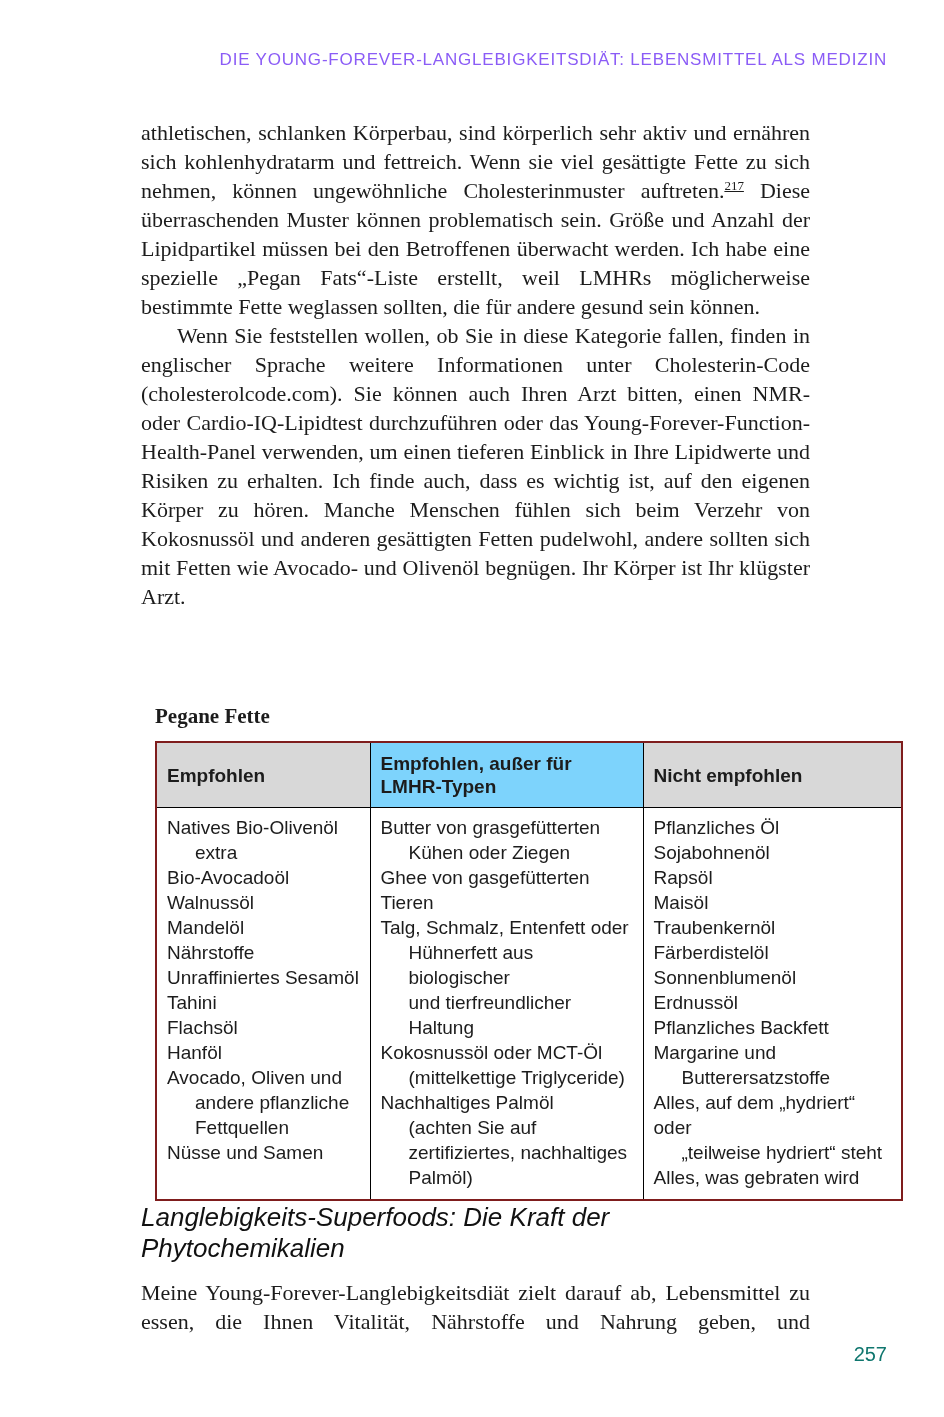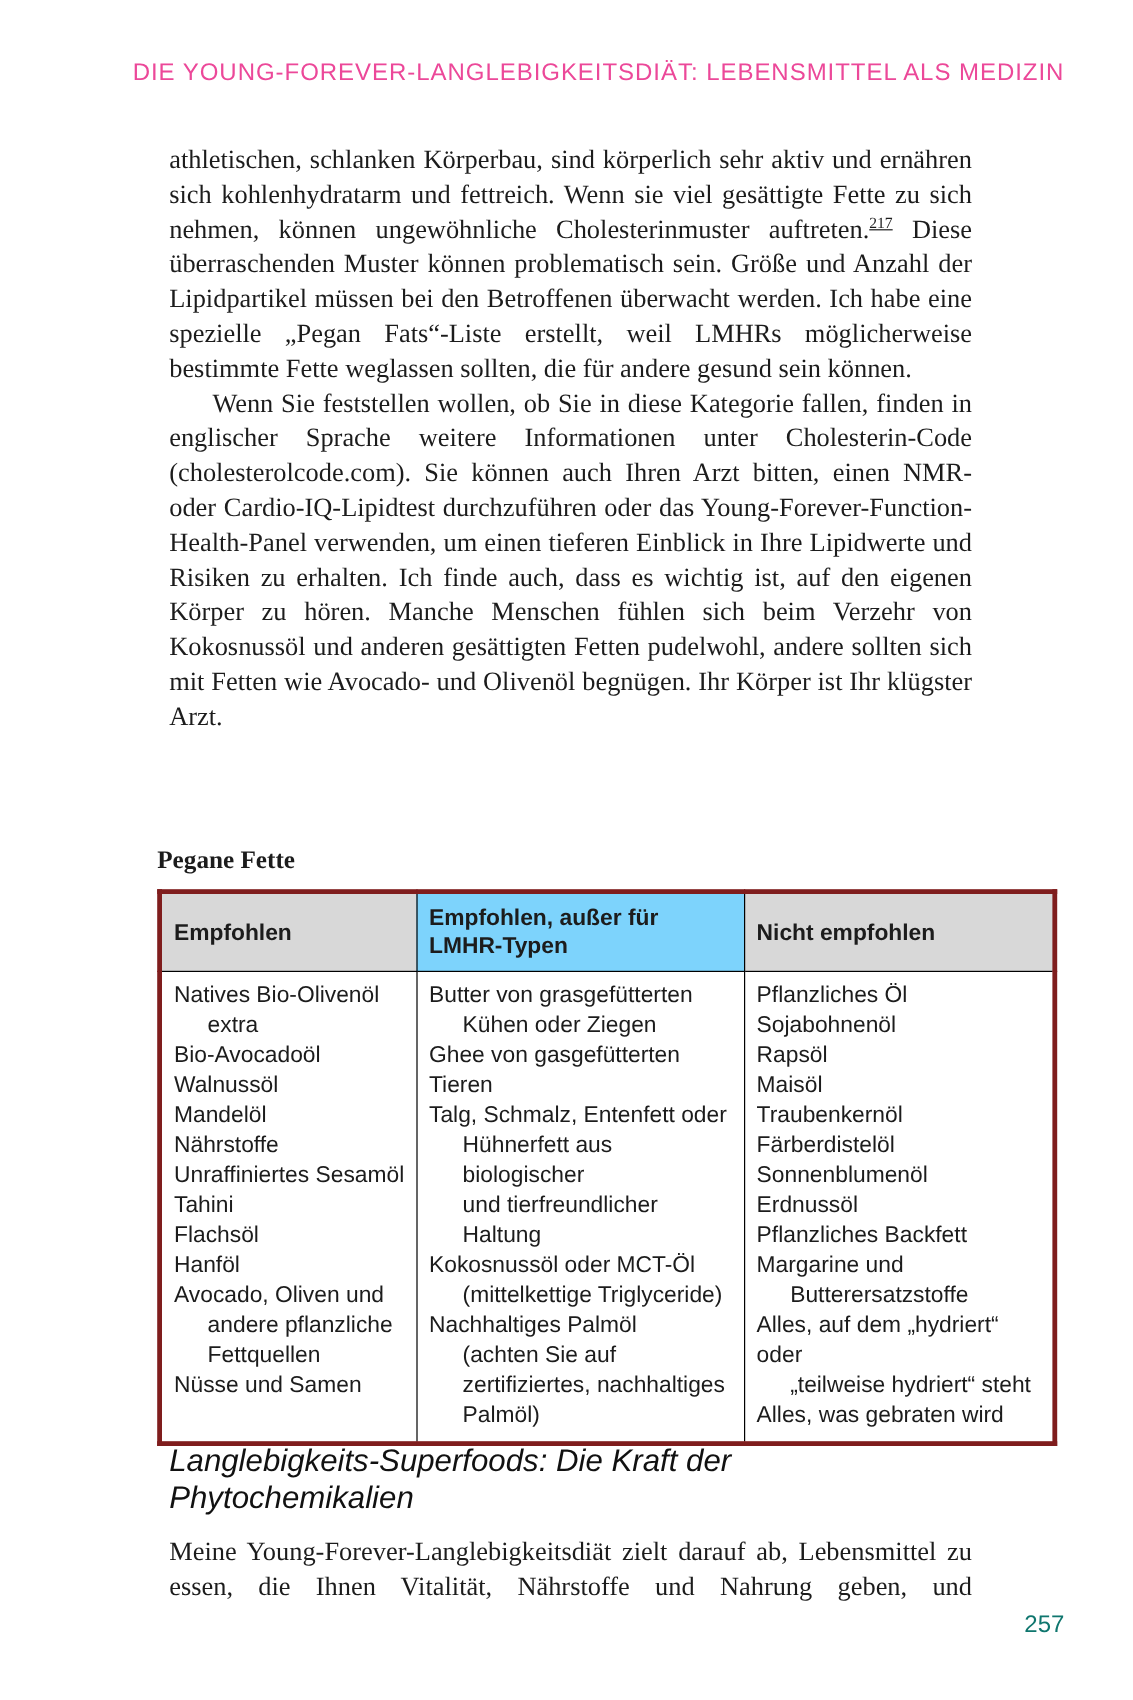--- a/index.html
+++ b/index.html
@@ -10,61 +10,61 @@
     background: #ffffff;
     font-family: "Liberation Serif", serif;
     color: #1c1c1c;
     overflow: hidden;
   }
   .running-header {
     position: absolute;
     top: 50px;
     right: 57px;
     font-family: "Liberation Sans", sans-serif;
-    font-size: 20px;
+    font-size: 17px;
     letter-spacing: 0.8px;
-    color: #ec4899;
+    color: #8b5cf6;
     white-space: nowrap;
   }
   .text-block {
     position: absolute;
     left: 141px;
     top: 118px;
     width: 669px;
   }
   .text-block p {
     margin: 0;
     font-size: 22px;
     line-height: 29px;
     text-align: justify;
   }
   .text-block p.indent-first { text-indent: 36px; }
   sup.fnref { font-size: 13px; line-height: 0; text-decoration: underline; }
   .table-block {
     position: absolute;
-    left: 131px;
+    left: 155px;
     top: 704px;
     width: 746px;
   }
   .table-caption {
     font-family: "Liberation Serif", serif;
     font-weight: bold;
     font-size: 21px;
     margin: 0 0 12px 0;
   }
   table.pegan {
     border-collapse: collapse;
     width: 746px;
     table-layout: fixed;
   }
   table.pegan th, table.pegan td {
     border: 1px solid #000000;
     vertical-align: top;
   }
-  table.pegan { border: 4px solid #7f1d1d; }
+  table.pegan { border: 2px solid #7f1d1d; }
   table.pegan th {
     font-family: "Liberation Sans", sans-serif;
     font-weight: bold;
     font-size: 19px;
     line-height: 23px;
     text-align: left;
     padding: 9px 10px 9px 10px;
     vertical-align: middle;
   }
   table.pegan td {

